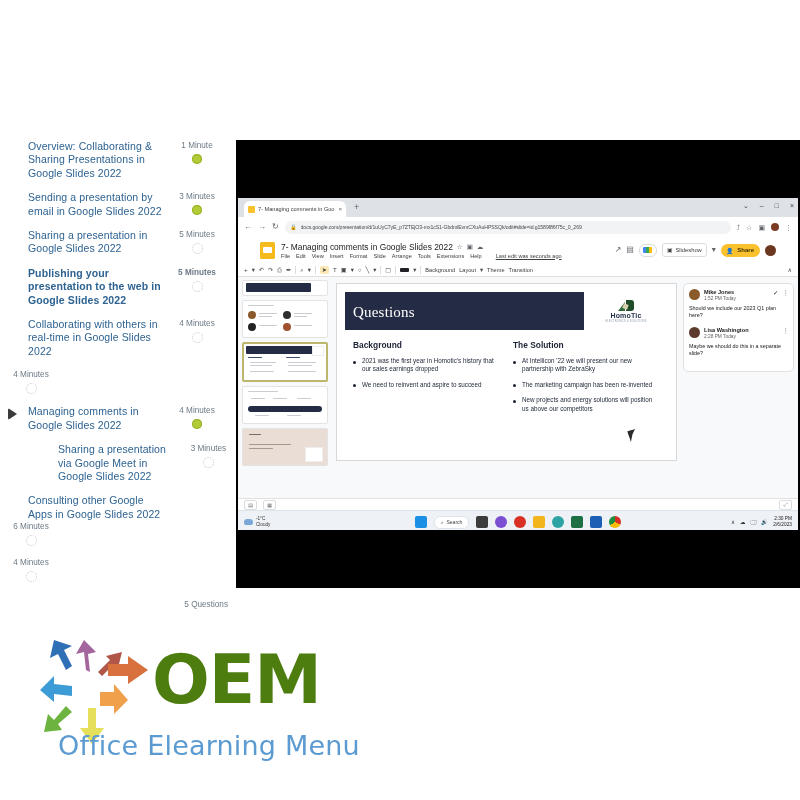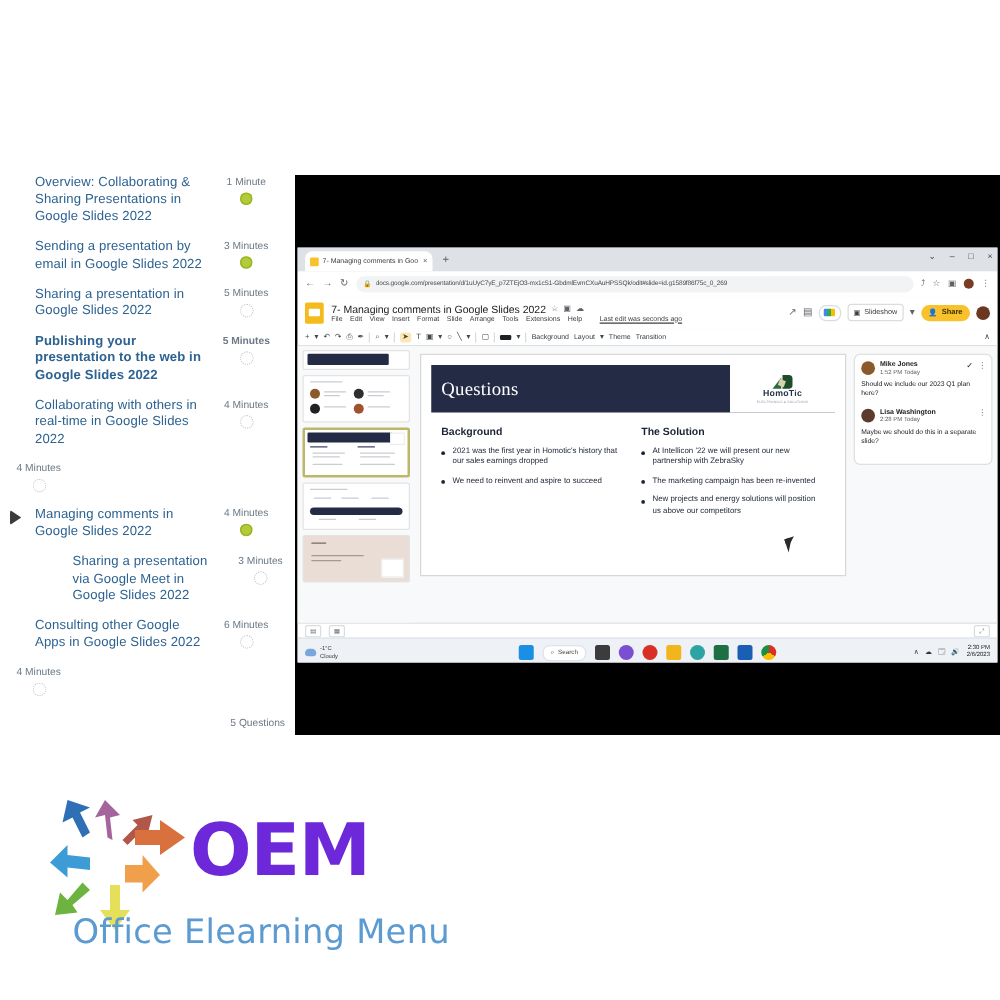--- a/index.html
+++ b/index.html
@@ -62,21 +62,21 @@
     flex:1;height:13px;background:#f1f3f4;border-radius:7px;display:flex;
     align-items:center;padding:0 6px;gap:3px;box-sizing:border-box;
   }
   .lock{font-size:5.5px;color:#5f6368;}
   .url{font-size:5.2px;color:#4a4a4a;white-space:nowrap;overflow:hidden;letter-spacing:-.1px;}
   .omni-right{display:flex;gap:6px;align-items:center;}
   .omni-right span{font-size:7px;color:#5f6368;line-height:7px;}
   .avatar-sm{width:8px;height:8px;border-radius:50%;background:#7a3b22;}
 
   
-  .gs-head{background:#fff;height:26px;display:flex;align-items:center;padding:0 6px;gap:6px;}
+  .gs-head{background:#fff;height:26px;display:flex;align-items:center;padding:0 22px;gap:6px;}
   .gs-logo{
     width:15px;height:17px;background:#f5bb1d;border-radius:1.5px;position:relative;flex:none;
   }
   .gs-logo::after{
     content:"";position:absolute;left:3px;top:5px;width:9px;height:6px;
     background:#fff;border-radius:1px;
   }
   .gs-titlewrap{flex:1;min-width:0;}
   .gs-title-row{display:flex;align-items:center;gap:4px;}
   .gs-title{font-size:8.4px;color:#202124;white-space:nowrap;}
@@ -204,22 +204,22 @@
   .search-pill span{font-size:5px;color:#444;}
   .tray{margin-left:auto;display:flex;align-items:center;gap:5px;padding-right:6px;}
   .tray span{font-size:5.5px;color:#333;line-height:6px;}
   .clock{text-align:right;line-height:6px;}
   .clock div{font-size:4.8px;color:#222;}
 
   
   .brand{position:absolute;left:36px;top:634px;width:330px;height:140px;}
   .brand-arrows{position:absolute;left:0;top:0;width:130px;height:110px;}
   .brand-oem{
-    position:absolute;left:116px;top:8px;font-size:58px;line-height:76px;
-    font-weight:bold;color:#6d28d9;letter-spacing:-1px;
+    position:absolute;left:116px;top:8px;font-size:68px;line-height:76px;
+    font-weight:bold;color:#4d7c0f;letter-spacing:-1px;
     font-family:"DejaVu Sans",sans-serif;
   }
   .brand-sub{
     position:absolute;left:22px;top:96px;font-size:27px;color:#5b9bd1;
     letter-spacing:.2px;font-family:"DejaVu Sans",sans-serif;
   }
 </style>
 </head>
 <body>
 
@@ -289,21 +289,21 @@
       </div>
       <div class="cur-row" style="margin-bottom: 11px; padding-left: 30px;">
         <div class="cur-left">
           <div class="cur-title">Sharing a presentation via Google Meet in Google Slides 2022</div>
         </div>
         <div class="cur-right">
           <div class="cur-dur">3 Minutes</div>
           <div class="dot todo"></div>
         </div>
       </div>
-      <div class="cur-row" style="margin-bottom: 11px;">
+      <div class="cur-row" style="margin-bottom: 11px; flex-direction: column;">
         <div class="cur-left">
           <div class="cur-title">Consulting other Google Apps in Google Slides 2022</div>
         </div>
         <div class="cur-right">
           <div class="cur-dur">6 Minutes</div>
           <div class="dot todo"></div>
         </div>
       </div>
       <div class="cur-row" style="margin-bottom: 11px;">
         <div class="cur-right">

